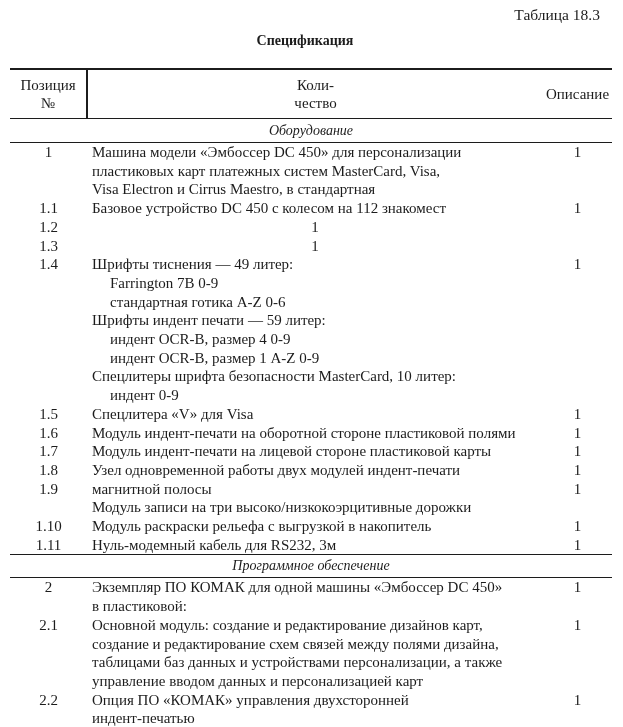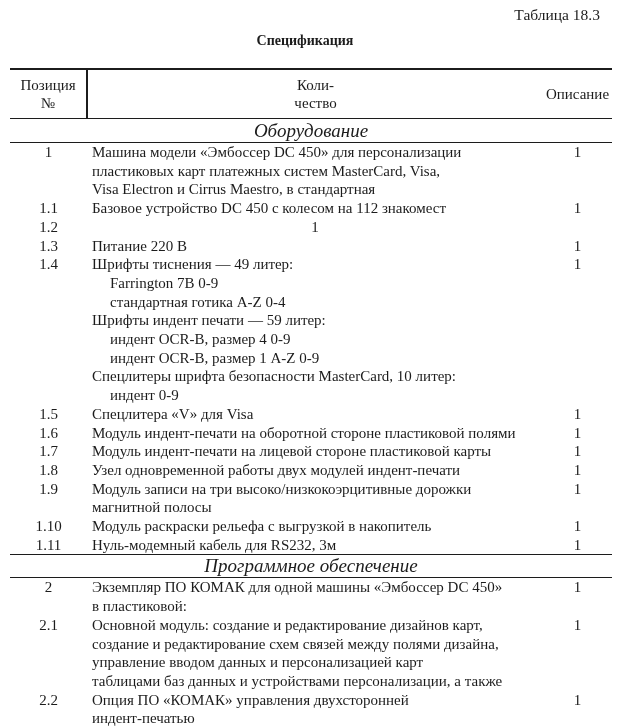--- a/index.html
+++ b/index.html
@@ -48,21 +48,21 @@
     line-height: 18px;
   }
   .th-pos  { border-right: 1.3px solid #1c1c1c; }
   .th-qty  { border-left: 1.3px solid #1c1c1c; }
   .section-band {
     height: 24px;
     display: flex;
     align-items: center;
     justify-content: center;
     font-style: italic;
-    font-size: 19px;
+    font-size: 14px;
     border-bottom: 1.3px solid #1c1c1c;
   }
   .section-band.with-top { border-top: 1.3px solid #1c1c1c; }
   .row {
     display: grid;
     grid-template-columns: 77px 456px 69px;
     font-size: 15px;
     line-height: 18.7px;
   }
   .cell-pos { text-align: center; }
@@ -110,31 +110,28 @@
             <div class="line indent-0">Базовое устройство DC 450 с колесом на 112 знакомест</div>
           </div>
           <div class="cell-qty">1</div>
         </div>
         <div class="row">
           <div class="cell-pos">1.2</div>
           <div class="cell-qty">1</div>
         </div>
         <div class="row">
           <div class="cell-pos">1.3</div>
-          <div class="cell-desc">
-            <div class="line indent-0">Питание 220 В</div>
-          </div>
           <div class="cell-qty">1</div>
         </div>
         <div class="row">
           <div class="cell-pos">1.4</div>
           <div class="cell-desc">
             <div class="line indent-0">Шрифты тиснения — 49 литер:</div>
             <div class="line indent-1">Farrington 7B 0-9</div>
-            <div class="line indent-1">стандартная готика A-Z 0-4</div>
+            <div class="line indent-1">стандартная готика A-Z 0-6</div>
             <div class="line indent-0">Шрифты индент печати — 59 литер:</div>
             <div class="line indent-1">индент OCR-B, размер 4 0-9</div>
             <div class="line indent-1">индент OCR-B, размер 1 A-Z 0-9</div>
             <div class="line indent-0">Спецлитеры шрифта безопасности MasterCard, 10 литер:</div>
             <div class="line indent-1">индент 0-9</div>
           </div>
           <div class="cell-qty">1</div>
         </div>
         <div class="row">
           <div class="cell-pos">1.5</div>
@@ -160,22 +157,22 @@
         <div class="row">
           <div class="cell-pos">1.8</div>
           <div class="cell-desc">
             <div class="line indent-0">Узел одновременной работы двух модулей индент-печати</div>
           </div>
           <div class="cell-qty">1</div>
         </div>
         <div class="row">
           <div class="cell-pos">1.9</div>
           <div class="cell-desc">
+            <div class="line indent-0">магнитной полосы</div>
             <div class="line indent-0">Модуль записи на три высоко/низкокоэрцитивные дорожки</div>
-            <div class="line indent-0">магнитной полосы</div>
           </div>
           <div class="cell-qty">1</div>
         </div>
         <div class="row">
           <div class="cell-pos">1.10</div>
           <div class="cell-desc">
             <div class="line indent-0">Модуль раскраски рельефа с выгрузкой в накопитель</div>
           </div>
           <div class="cell-qty">1</div>
         </div>
@@ -193,22 +190,22 @@
             <div class="line indent-0">Экземпляр ПО КОМАК для одной машины «Эмбоссер DC 450»</div>
             <div class="line indent-0">в пластиковой:</div>
           </div>
           <div class="cell-qty">1</div>
         </div>
         <div class="row">
           <div class="cell-pos">2.1</div>
           <div class="cell-desc">
             <div class="line indent-0">Основной модуль: создание и редактирование дизайнов карт,</div>
             <div class="line indent-0">создание и редактирование схем связей между полями дизайна,</div>
+            <div class="line indent-0">таблицами баз данных и устройствами персонализации, а также</div>
             <div class="line indent-0">управление вводом данных и персонализацией карт</div>
-            <div class="line indent-0">таблицами баз данных и устройствами персонализации, а также</div>
           </div>
           <div class="cell-qty">1</div>
         </div>
         <div class="row">
           <div class="cell-pos">2.2</div>
           <div class="cell-desc">
             <div class="line indent-0">Опция ПО «КОМАК» управления двухсторонней</div>
             <div class="line indent-0">индент-печатью</div>
           </div>
           <div class="cell-qty">1</div>

